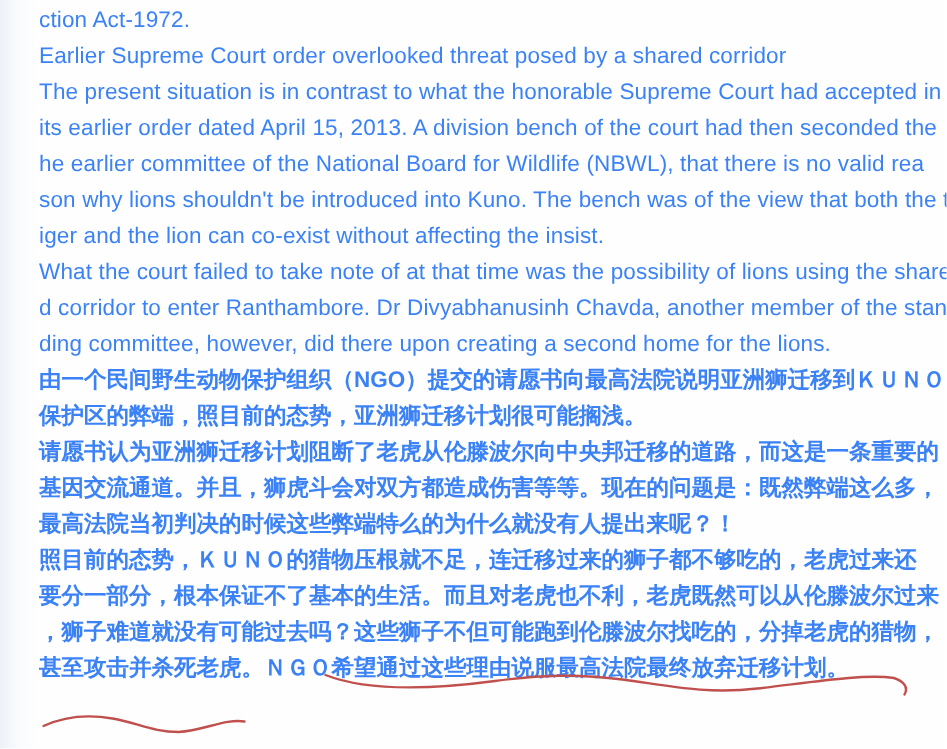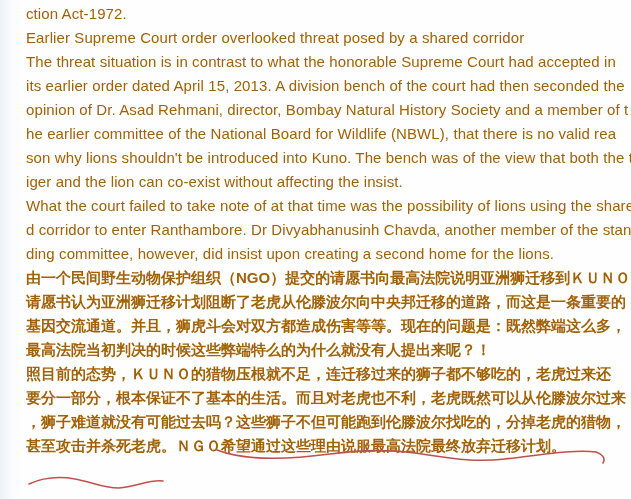--- a/index.html
+++ b/index.html
@@ -12,21 +12,21 @@
     overflow: hidden;
     position: relative;
     background: linear-gradient(to right, #edf2f8 0px, #f9fbfd 12px, #fefefe 24px, #fefefe 100%);
     font-family: "Liberation Sans", "DejaVu Sans", sans-serif;
   }
   .page {
     position: absolute;
     top: 2px;
     left: 26px;
     right: 0;
-    color: #a16207;
+    color: #3b82f6;
   }
   .line {
     height: 24px;
     line-height: 24px;
     font-size: 15px;
     white-space: nowrap;
     letter-spacing: 0.1px;
   }
   .line.cn {
     letter-spacing: 0;
@@ -44,30 +44,30 @@
     stroke-linecap: round;
     stroke-linejoin: round;
   }
 </style>
 </head>
 <body>
 
 <div class="page">
   <div class="line en">ction Act-1972.</div>
   <div class="line en">Earlier Supreme Court order overlooked threat posed by a shared corridor</div>
-  <div class="line en">The threat situation is in contrast to what the honorable Supreme Court had accepted in</div>
+  <div class="line en">The present situation is in contrast to what the honorable Supreme Court had accepted in</div>
   <div class="line en">its earlier order dated April 15, 2013. A division bench of the court had then seconded the</div>
-  <div class="line en">opinion of Dr. Asad Rehmani, director, Bombay Natural History Society and a member of t</div>
   <div class="line en">he earlier committee of the National Board for Wildlife (NBWL), that there is no valid rea</div>
   <div class="line en">son why lions shouldn't be introduced into Kuno. The bench was of the view that both the t</div>
   <div class="line en">iger and the lion can co-exist without affecting the insist.</div>
   <div class="line en">What the court failed to take note of at that time was the possibility of lions using the share</div>
   <div class="line en">d corridor to enter Ranthambore. Dr Divyabhanusinh Chavda, another member of the stan</div>
-  <div class="line en">ding committee, however, did insist upon creating a second home for the lions.</div>
+  <div class="line en">ding committee, however, did there upon creating a second home for the lions.</div>
   <div class="line cn">由一个民间野生动物保护组织（NGO）提交的请愿书向最高法院说明亚洲狮迁移到ＫＵＮＯ</div>
+  <div class="line cn">保护区的弊端，照目前的态势，亚洲狮迁移计划很可能搁浅。</div>
   <div class="line cn">请愿书认为亚洲狮迁移计划阻断了老虎从伦滕波尔向中央邦迁移的道路，而这是一条重要的</div>
   <div class="line cn">基因交流通道。并且，狮虎斗会对双方都造成伤害等等。现在的问题是：既然弊端这么多，</div>
   <div class="line cn">最高法院当初判决的时候这些弊端特么的为什么就没有人提出来呢？！</div>
   <div class="line cn">照目前的态势，ＫＵＮＯ的猎物压根就不足，连迁移过来的狮子都不够吃的，老虎过来还</div>
   <div class="line cn">要分一部分，根本保证不了基本的生活。而且对老虎也不利，老虎既然可以从伦滕波尔过来</div>
   <div class="line cn">，狮子难道就没有可能过去吗？这些狮子不但可能跑到伦滕波尔找吃的，分掉老虎的猎物，</div>
   <div class="line cn">甚至攻击并杀死老虎。ＮＧＯ希望通过这些理由说服最高法院最终放弃迁移计划。</div>
 </div>
 
 <svg class="overlay" width="631" height="499" viewBox="0 0 631 499" xmlns="http://www.w3.org/2000/svg">

